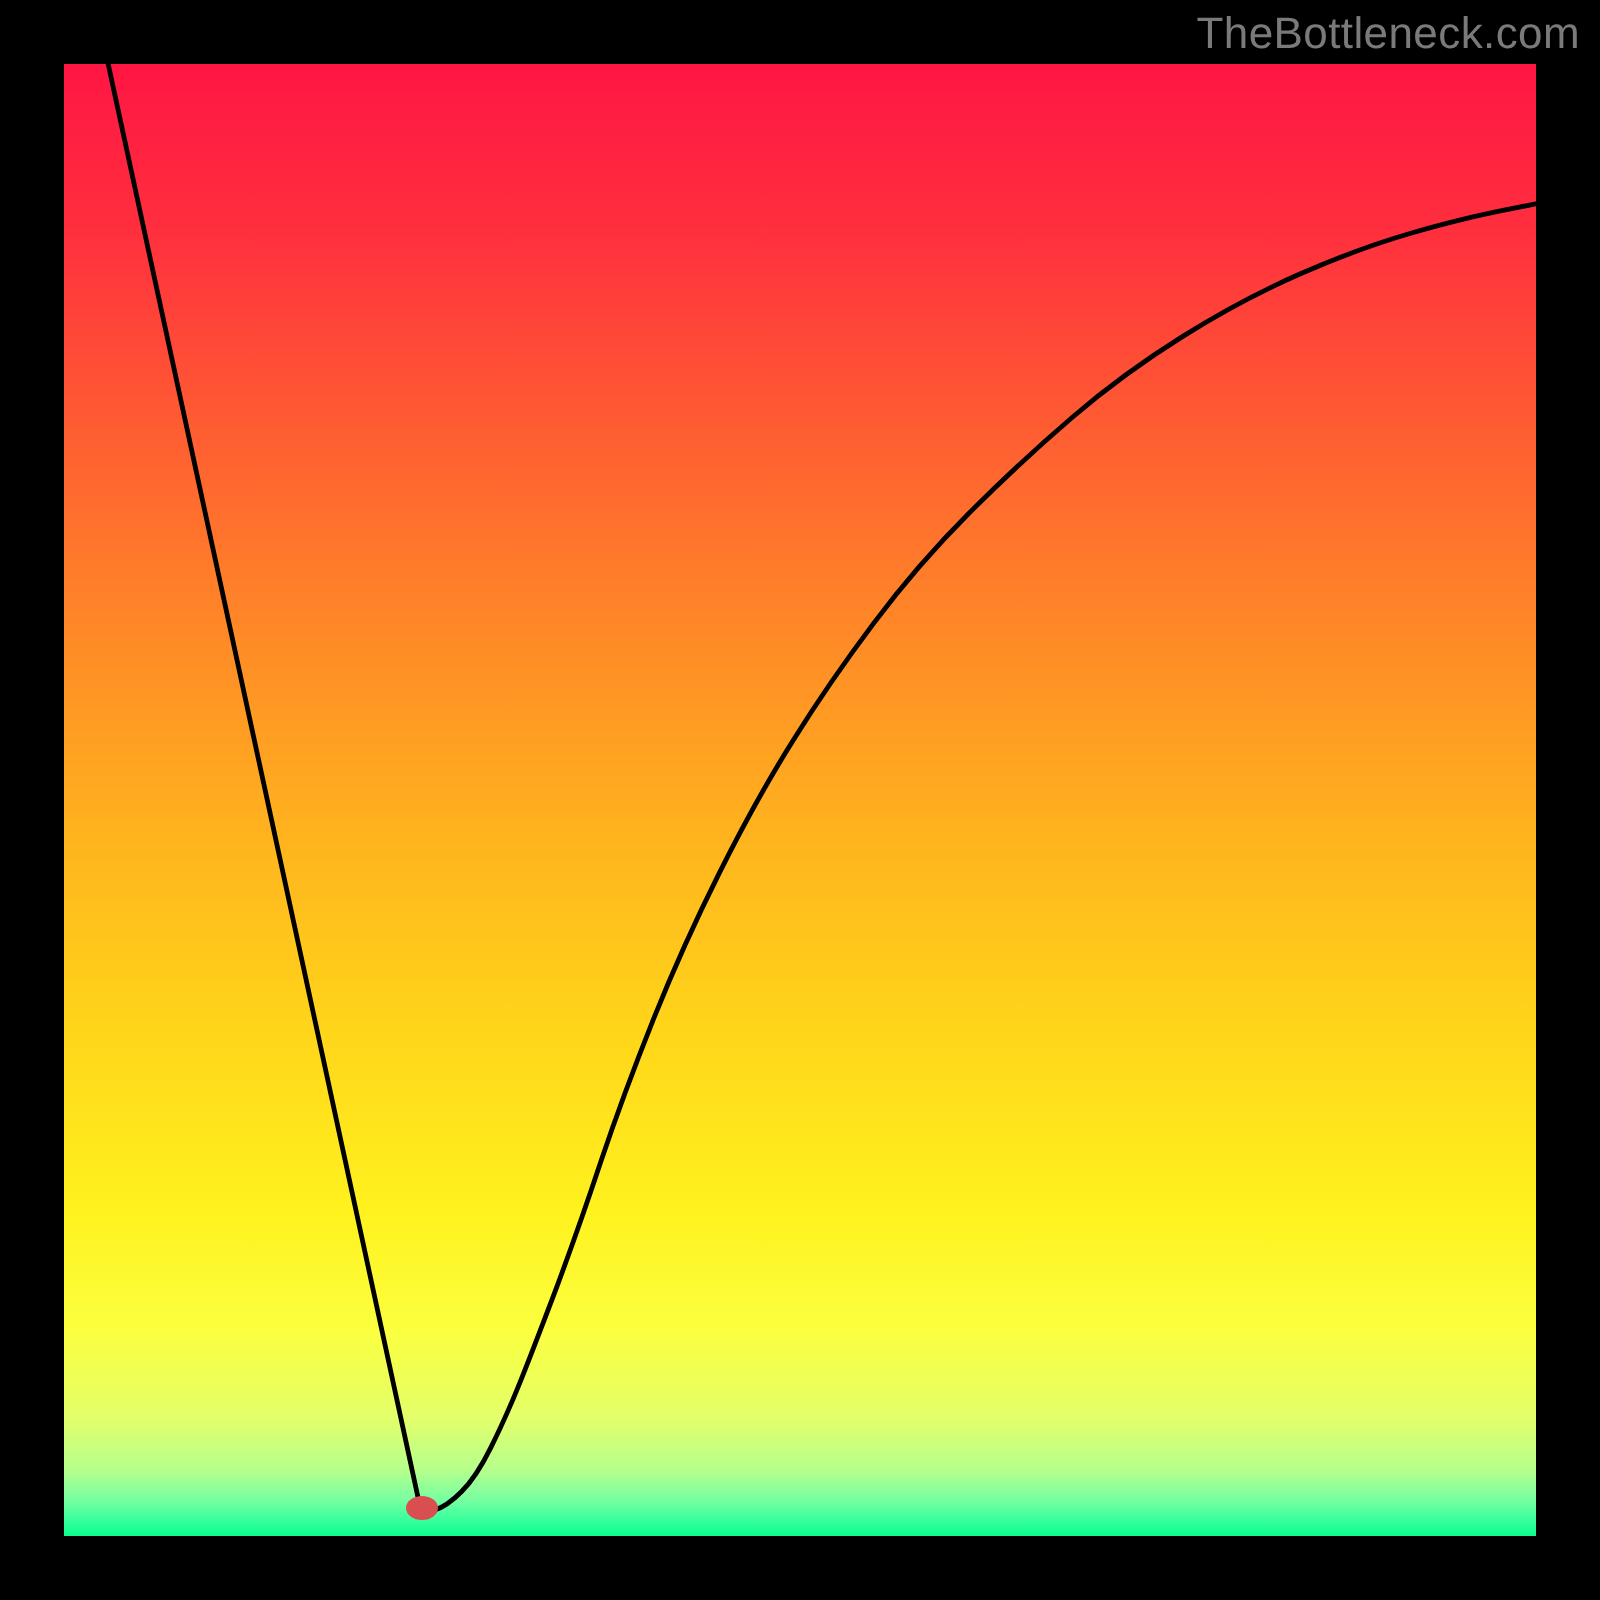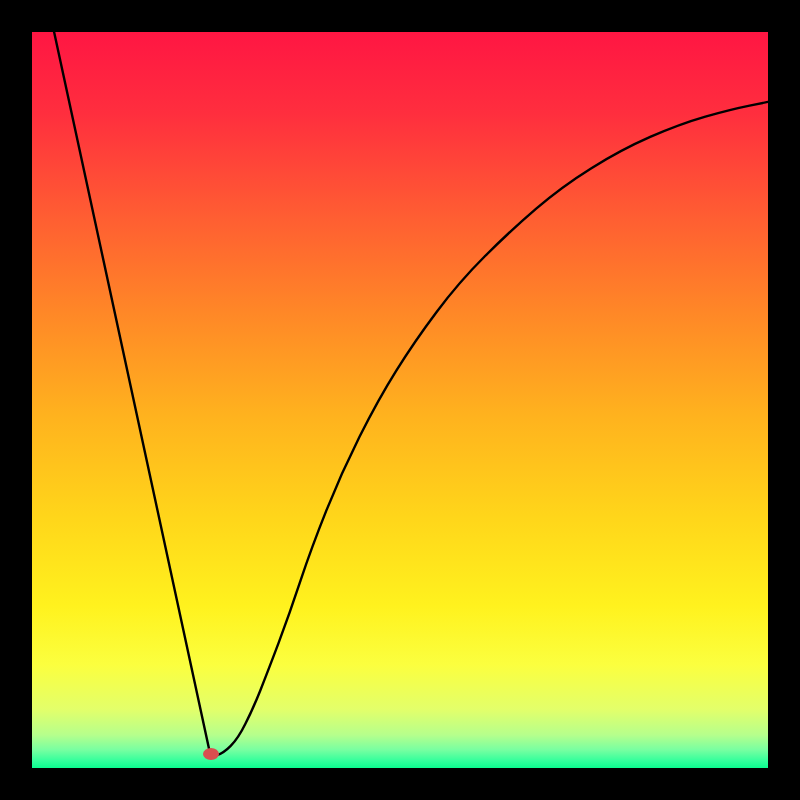--- a/index.html
+++ b/index.html
@@ -60,14 +60,15 @@
     <div class="gradient" id="grad" style="background: linear-gradient(rgb(255, 22, 67) 0%, rgb(255, 46, 62) 11%, rgb(255, 90, 51) 24%, rgb(255, 135, 39) 38%, rgb(255, 178, 30) 52%, rgb(255, 214, 26) 66%, rgb(255, 242, 30) 78%, rgb(251, 255, 63) 86%, rgb(227, 255, 106) 92%, rgb(182, 255, 140) 95.5%, rgb(121, 255, 161) 97.5%, rgb(52, 255, 156) 99%, rgb(11, 252, 143) 100%);"></div>
 
     <svg class="curve-svg" viewBox="0 0 736 736" preserveAspectRatio="none">
       <path id="curvePath" d="M 22.1 0.0 L 178.8 725.0 Q 178.8 725.0 185.1 723.1 Q 191.4 721.3 198.7 713.9 Q 206.1 706.6 213.4 691.8 Q 220.8 677.1 228.2 658.7 Q 235.5 640.3 246.6 610.9 Q 257.6 581.4 268.6 548.3 Q 279.7 515.2 294.4 478.4 Q 309.1 441.6 327.5 404.8 Q 345.9 368.0 364.3 338.6 Q 382.7 309.1 404.8 279.7 Q 426.9 250.2 452.6 224.5 Q 478.4 198.7 504.2 176.6 Q 529.9 154.6 559.4 136.2 Q 588.8 117.8 618.2 104.9 Q 647.7 92.0 673.4 84.6 Q 699.2 77.3 717.6 73.6 L 736.0 69.9" fill="none" stroke="#000" stroke-width="2.4" stroke-linecap="round" stroke-linejoin="round"></path>
     </svg>
 
     <div class="marker" id="marker" style="left: 179px; top: 722px; width: 16px; height: 12px; background: rgb(217, 79, 79);"></div>
 
   </div>
 
+  <div class="watermark">TheBottleneck.com</div>
 
 </div>
 
 </body></html>

